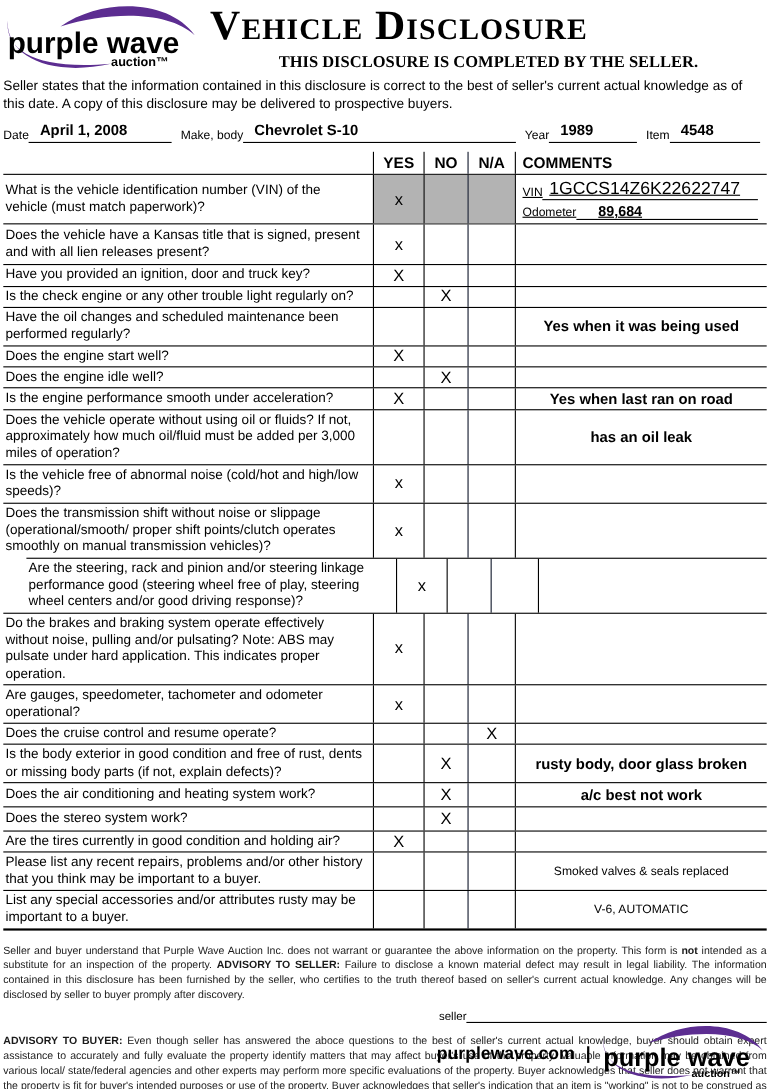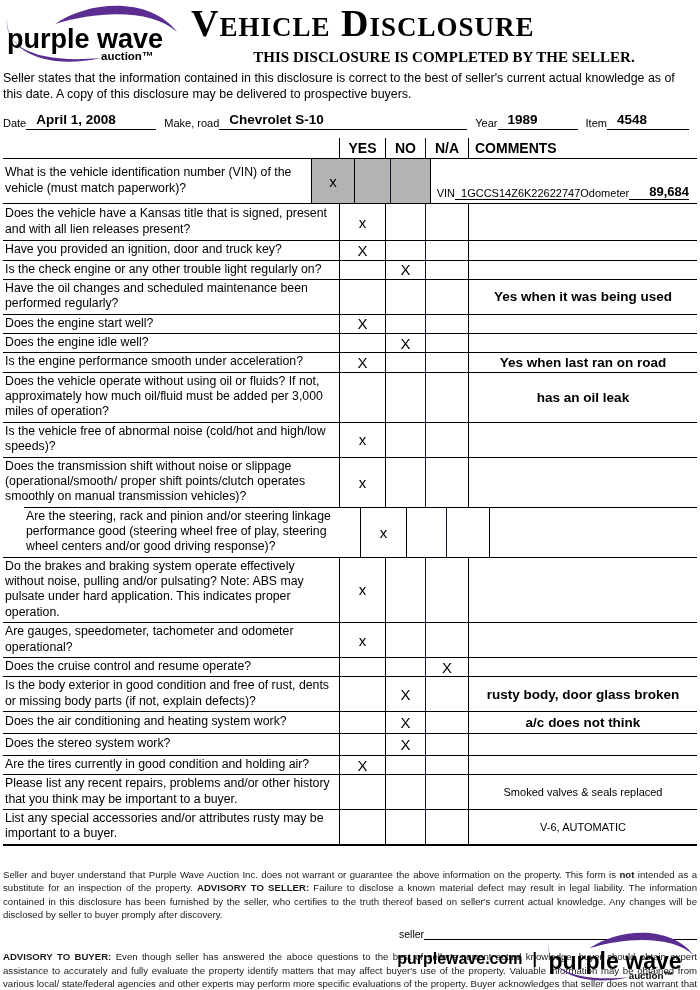--- a/index.html
+++ b/index.html
@@ -40,29 +40,29 @@
   .c-na  { width:43px; border-left:1px solid #0f172a; align-items:center; justify-content:center; }
   .c-com { flex:1; border-left:1px solid #000; align-items:center; justify-content:center; }
   .th { font-weight:bold; font-size:14px; }
   .th-com { justify-content:flex-start; padding-left:6px; }
   .shaded { background:#b3b3b3; }
   .mark { font-size:15px; font-weight:normal; }
   .comment { font-size:13.5px; font-weight:bold; text-align:center; padding:1px 4px; }
   #tbody .trow:nth-last-child(-n+2) .comment { font-weight:normal; font-size:11px; }
 
   
-  .vin-cell { flex-direction:row; justify-content:center; align-items:stretch; padding:2px 8px 2px 6px; }
+  .vin-cell { flex-direction:column; justify-content:center; align-items:stretch; padding:2px 8px 2px 6px;text-decoration:underline; }
   .vline { display:flex; align-items:flex-end; margin:1px 0; }
   .vlabel { font-size:11px; padding-bottom:1px; white-space:nowrap; }
   .vfill { flex:1; border-bottom:1px solid #000; padding:0 0 0 6px; }
-  .vin-val { font-size:11px; }
+  .vin-val { font-size:16px; }
   .odo-val { font-size:13px; font-weight:bold; padding-left:14px; }
 
   
-  .fine { font-size:9.6px; line-height:1.4; color:#1a1a1a; text-align:justify; margin-top:22px; }
+  .fine { font-size:9.6px; line-height:1.4; color:#1a1a1a; text-align:justify; margin-top:12px; }
   .seller-line { display:flex; align-items:flex-end; margin:6px 0 10px 396px; }
   .slabel { font-size:10.5px; padding-bottom:0; }
   .sig-fill { flex:1; border-bottom:1px solid #000; height:13px; }
   .adv { margin-top:10px; }
   .bottom { position:absolute; right:3px; bottom:4px; display:flex; align-items:center; }
   .site { font-size:16px; font-weight:bold; }
   .pipe { font-size:16px; font-weight:bold; margin:0 8px 0 10px; }
   .swoosh { fill:#5c2d91; }
 </style>
 </head>
@@ -82,21 +82,21 @@
       <div class="subtitle">THIS DISCLOSURE IS COMPLETED BY THE SELLER.</div>
     </div>
   </div>
 
   <p class="intro">Seller states that the information contained in this disclosure is correct to the best of seller's current actual knowledge as of this date. A copy of this disclosure may be delivered to prospective buyers.</p>
 
   <div class="fieldline">
     <span class="flabel">Date</span>
     <span class="fill w-date"><span class="fval">April 1, 2008</span></span>
     <span class="gap"></span>
-    <span class="flabel">Make, road</span>
+    <span class="flabel">Make, body</span>
     <span class="fill w-make"><span class="fval">Chevrolet S-10</span></span>
     <span class="gap"></span>
     <span class="flabel">Year</span>
     <span class="fill w-year"><span class="fval">1989</span></span>
     <span class="gap"></span>
     <span class="flabel">Item</span>
     <span class="fill w-item"><span class="fval">4548</span></span>
   </div>
 
   <div class="dtable">
@@ -270,21 +270,21 @@
           </div>
         </div>
         <div class="trow" style="min-height: 22px;">
           <div class="cell q">Does the air conditioning and heating system work?</div>
           <div class="cell c-yes"></div>
           <div class="cell c-no">
             <div class="mark">X</div>
           </div>
           <div class="cell c-na"></div>
           <div class="cell c-com">
-            <div class="comment">a/c does not think</div>
+            <div class="comment">a/c best not work</div>
           </div>
         </div>
         <div class="trow" style="min-height: 22px;">
           <div class="cell q">Does the stereo system work?</div>
           <div class="cell c-yes"></div>
           <div class="cell c-no">
             <div class="mark">X</div>
           </div>
           <div class="cell c-na"></div>
           <div class="cell c-com"></div>

